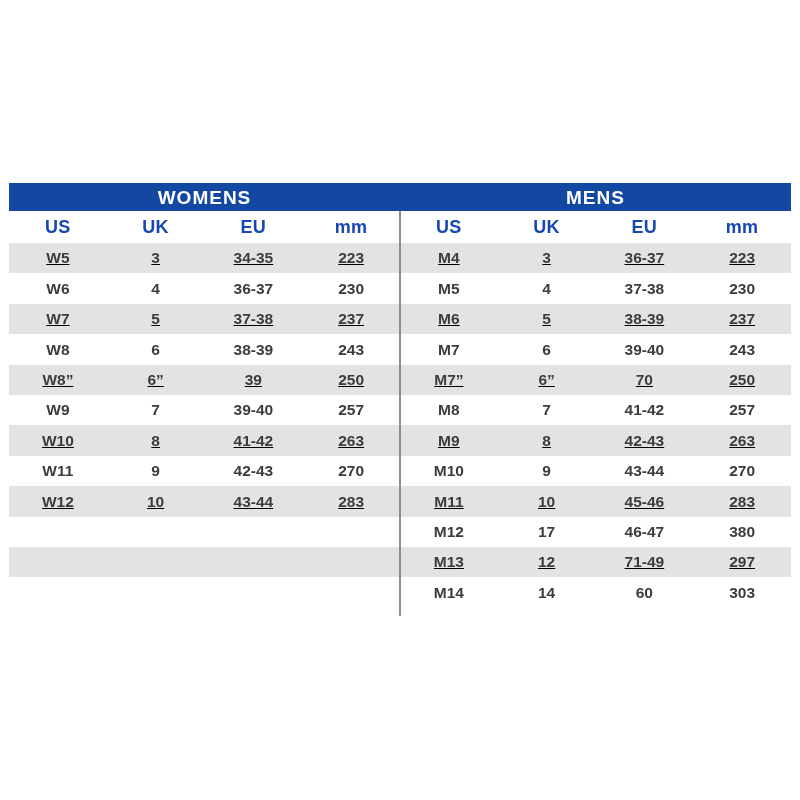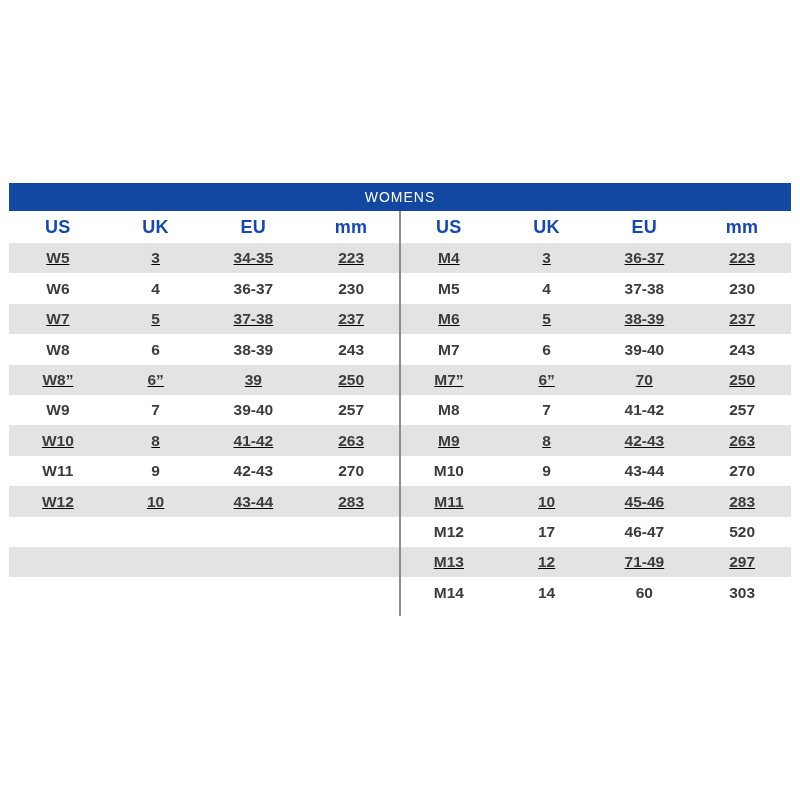--- a/index.html
+++ b/index.html
@@ -27,22 +27,22 @@
     display: flex;
     height: 28px;
     background: var(--header-bar, #1247A2);
   }
   .title-half {
     flex: 1 1 50%;
     display: flex;
     align-items: center;
     justify-content: center;
     color: var(--header-bar-text, #ffffff);
-    font-weight: normal;
-    font-size: 14px;
+    font-weight: bold;
+    font-size: 19px;
     letter-spacing: 1px;
     line-height: 1;
   }
   .body {
     position: relative;
     display: flex;
   }
   .half {
     flex: 1 1 50%;
     display: flex;
@@ -83,20 +83,21 @@
     letter-spacing: 0.3px;
   }
 </style>
 </head>
 <body>
 
 <div class="stage">
   <div class="chart">
     <div class="title-bar">
       <div class="title-half">WOMENS</div>
+      <div class="title-half">MENS</div>
     </div>
     <div class="body">
       <div class="half">
           <div class="row header-row">
             <div class="cell head">US</div>
             <div class="cell head">UK</div>
             <div class="cell head">EU</div>
             <div class="cell head">mm</div>
           </div>
           <div class="row data-row shaded">
@@ -230,21 +231,21 @@
           <div class="row data-row shaded">
             <div class="cell">M11</div>
             <div class="cell">10</div>
             <div class="cell">45-46</div>
             <div class="cell">283</div>
           </div>
           <div class="row data-row">
             <div class="cell">M12</div>
             <div class="cell">17</div>
             <div class="cell">46-47</div>
-            <div class="cell">520</div>
+            <div class="cell">380</div>
           </div>
           <div class="row data-row shaded">
             <div class="cell">M13</div>
             <div class="cell">12</div>
             <div class="cell">71-49</div>
             <div class="cell">297</div>
           </div>
           <div class="row data-row">
             <div class="cell">M14</div>
             <div class="cell">14</div>

